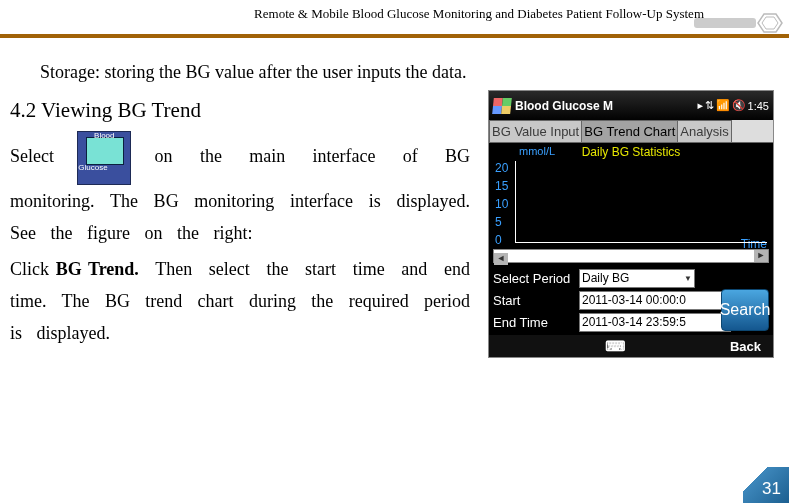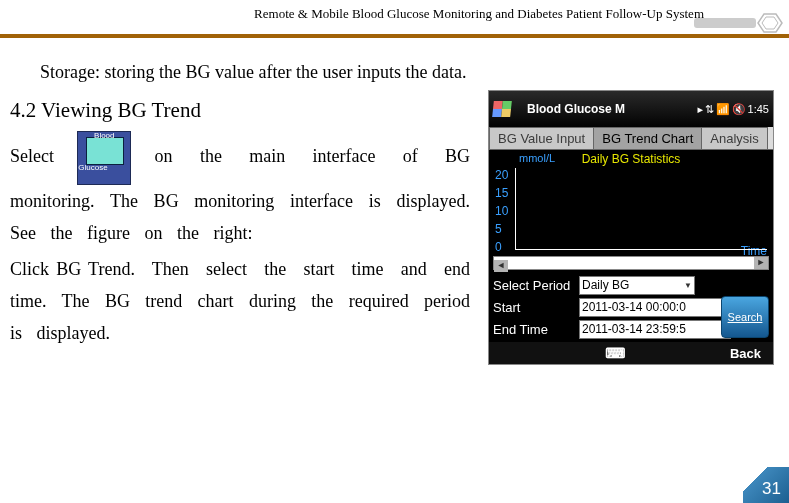--- a/index.html
+++ b/index.html
@@ -77,61 +77,61 @@
     position: relative;
   }
   .inline-icon .screen {
     position:absolute; left:8px; top:5px; width:36px; height:26px;
     background:#79e2d5; border:1px solid #0b203e;
   }
   .inline-icon .label {
     position:absolute; bottom:0px; width:100%; text-align:center;
     font-size:8px; color:#fff; font-family: Arial, sans-serif;
   }
-  .bold { font-weight: normal; }
+  .bold { font-weight: bold; }
   .para .sp { word-spacing: 10px;}
 
   
   .device {
     position: absolute;
     top: 90px;
     right: 15px;
     width: 284px;
     border:1px solid #888;
     background:#fff;
     font-family: Tahoma, Arial, sans-serif;
     font-size: 12px;
   }
   .device .titlebar {
-    height: 36px;
+    height: 29px;
     background: linear-gradient(#2a2a2a,#020202);
     color:#fff;
     display:flex; align-items:center;
     padding: 0 4px;
-    gap:16px;
+    gap:4px;
   }
   .winflag {
     width:18px; height:16px; display:grid;
     grid-template-columns:1fr 1fr; grid-template-rows:1fr 1fr;
     transform: skewX(-6deg);
   }
   .winflag div:nth-child(1){background:#e66;}
   .winflag div:nth-child(2){background:#6c6;}
   .winflag div:nth-child(3){background:#69f;}
   .winflag div:nth-child(4){background:#ec6;}
   .titlebar .ttext { font-weight:bold; font-size:12px; flex:0 0 auto;}
   .titlebar .spacer{flex:1;}
   .titlebar .sicons{font-size:11px; display:flex; gap:2px; align-items:center;}
   .titlebar .clock{font-weight:normal;}
 
   .tabs {
     height:22px; background:#ddd; display:flex; border-bottom:1px solid #666;
   }
   .tab {
-    padding: 3px 8px; font-size:13px; border:1px solid #666;
+    padding: 3px 2px; font-size:13px; border:1px solid #666;
     border-bottom:none; margin-right:-1px; background:#c8c8c8; color:#3b3b3b;
   }
   .tab.active { background:#a3a3a3; color:#000; position:relative; z-index:1;}
 
   .chart-area {
     height: 122px;
     background:#000;
     position:relative;
     color:#fff;
   }
@@ -161,22 +161,22 @@
     border:1px solid #777; display:flex; align-items:center; justify-content:space-between;
     padding: 0 2px;
   }
   .field.period { width: 110px;}
   .field.dt { width: 146px;}
   .field .dd { font-size:8px; color:#333;}
   .search-btn {
     position:absolute; right:4px; bottom:4px;
     width:46px; height:40px;
     background: linear-gradient(#4aa6e0,#14578f);
-    color:#fff; font-size:11px; display:flex; align-items:center; justify-content:center;
-    border-radius:4px; border:1px solid #0c4670;text-decoration:underline;
+    color:#fff; font-size:16px; display:flex; align-items:center; justify-content:center;
+    border-radius:4px; border:1px solid #0c4670;
   }
   .softbar {
     height:22px; background:#111; color:#fff;
     display:flex; align-items:center; justify-content:space-between;
     padding: 0 12px; font-size:13px; font-weight:bold;
   }
   .kbd { font-size:14px;}
 
   .page-accent {
     position:absolute; right:0; bottom:0; width:46px; height:36px;

